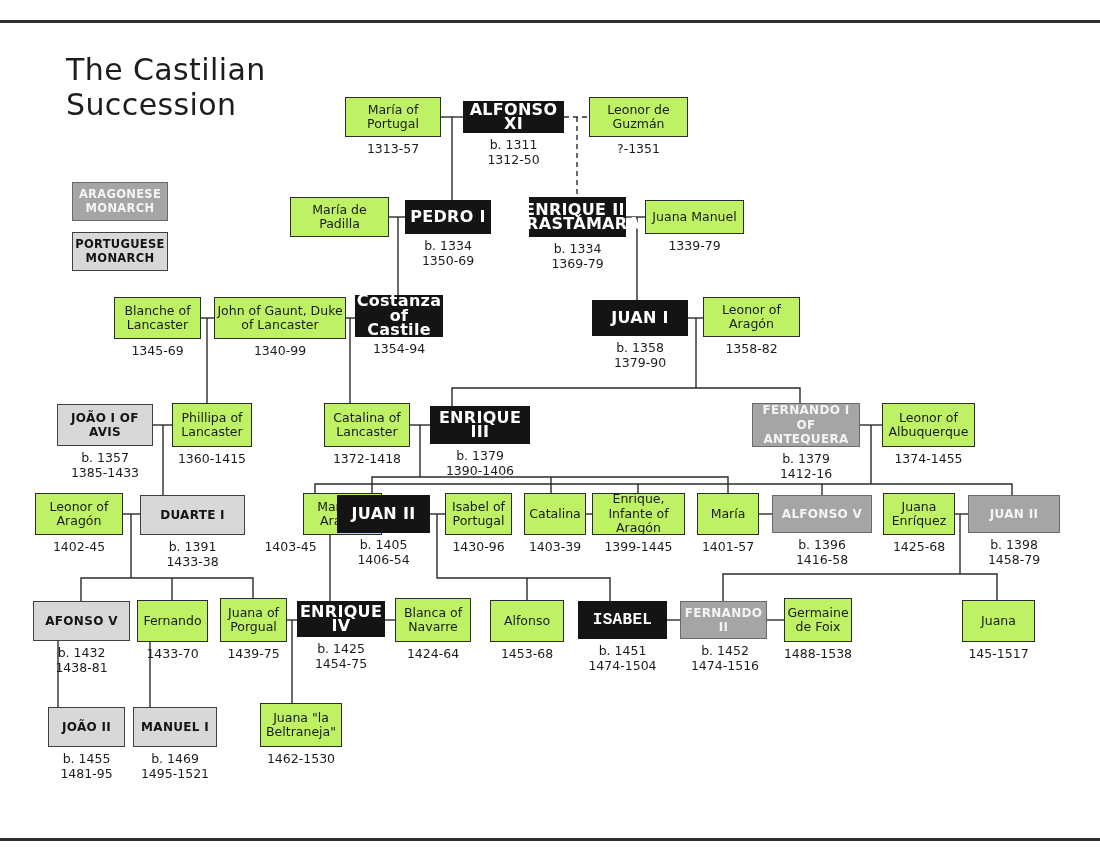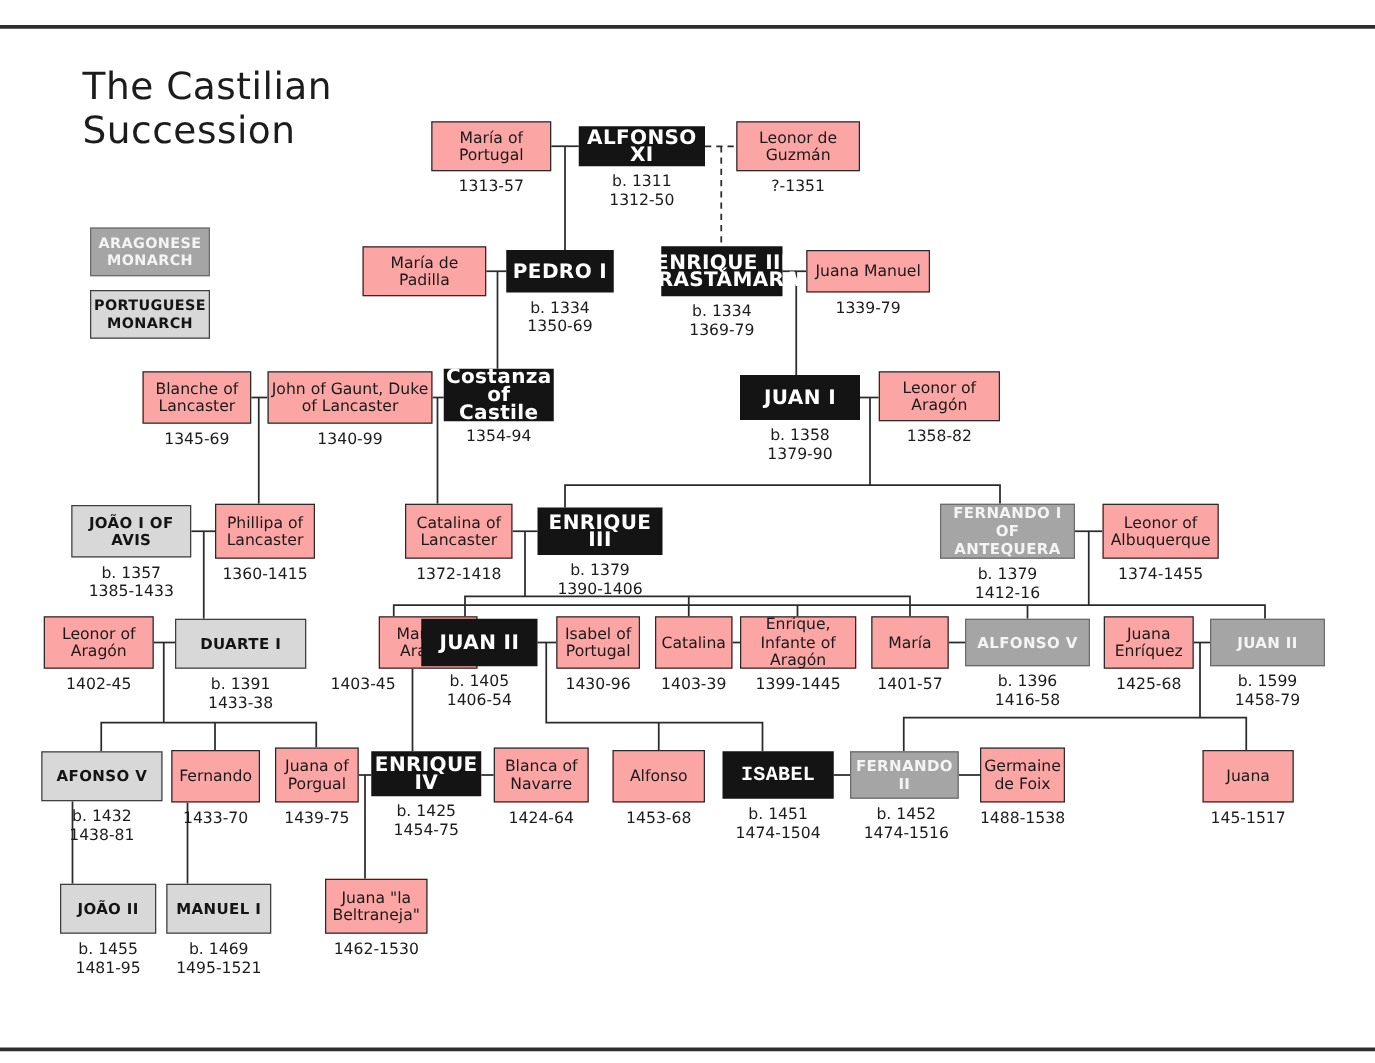--- a/index.html
+++ b/index.html
@@ -16,21 +16,21 @@
     position:absolute;left:72px;width:96px;height:39px;
     display:flex;align-items:center;justify-content:center;text-align:center;
     font-size:11.5px;font-weight:bold;line-height:13.5px;letter-spacing:0.3px;
   }
   #lines{position:absolute;left:0;top:0;width:1100px;height:850px;}
   .person{
     position:absolute;display:flex;align-items:center;justify-content:center;
     text-align:center;box-sizing:border-box;background:#fff;
   }
   .person .pname{font-size:12.5px;line-height:14.5px;padding:1px 2px;}
-  .person.plain{background:#fca5a5;border:1.6px solid #2b2b2b;}
+  .person.plain{background:#bef264;border:1.6px solid #2b2b2b;}
   .person.castilian{background:#141414;color:#ffffff;}
   .person.castilian .pname{font-weight:bold;font-size:16px;letter-spacing:0.3px;}
   .person.aragonese{background:#a5a5a5;color:#f4f4f4;border:1.6px solid #6b6b6b;}
   .person.aragonese .pname{font-weight:bold;font-size:12px;letter-spacing:0.3px;}
   .person.portuguese{background:#d8d8d8;color:#141414;border:1.6px solid #3f3f3f;}
   .person.portuguese .pname{font-weight:bold;font-size:12px;letter-spacing:0.3px;}
   .pdates{
     position:absolute;width:120px;text-align:center;
     font-size:12.5px;line-height:15px;color:#1c1c1c;
   }
@@ -272,21 +272,21 @@
       <div class="person plain" style="left: 883px; top: 493px; width: 72px; height: 42px;">
         <div class="pname">Juana Enríquez</div>
       </div>
       <div class="pdates" style="left: 859px; top: 539px;">
         <div>1425-68</div>
       </div>
       <div class="person aragonese" style="left: 968px; top: 495px; width: 92px; height: 38px;">
         <div class="pname">JUAN II</div>
       </div>
       <div class="pdates" style="left: 954px; top: 537px;">
-        <div>b. 1599</div>
+        <div>b. 1398</div>
         <div>1458-79</div>
       </div>
       <div class="person portuguese" style="left: 33px; top: 601px; width: 97px; height: 40px;">
         <div class="pname">AFONSO V</div>
       </div>
       <div class="pdates" style="left: 21.5px; top: 645px;">
         <div>b. 1432</div>
         <div>1438-81</div>
       </div>
       <div class="person plain" style="left: 137px; top: 600px; width: 71px; height: 42px;">

